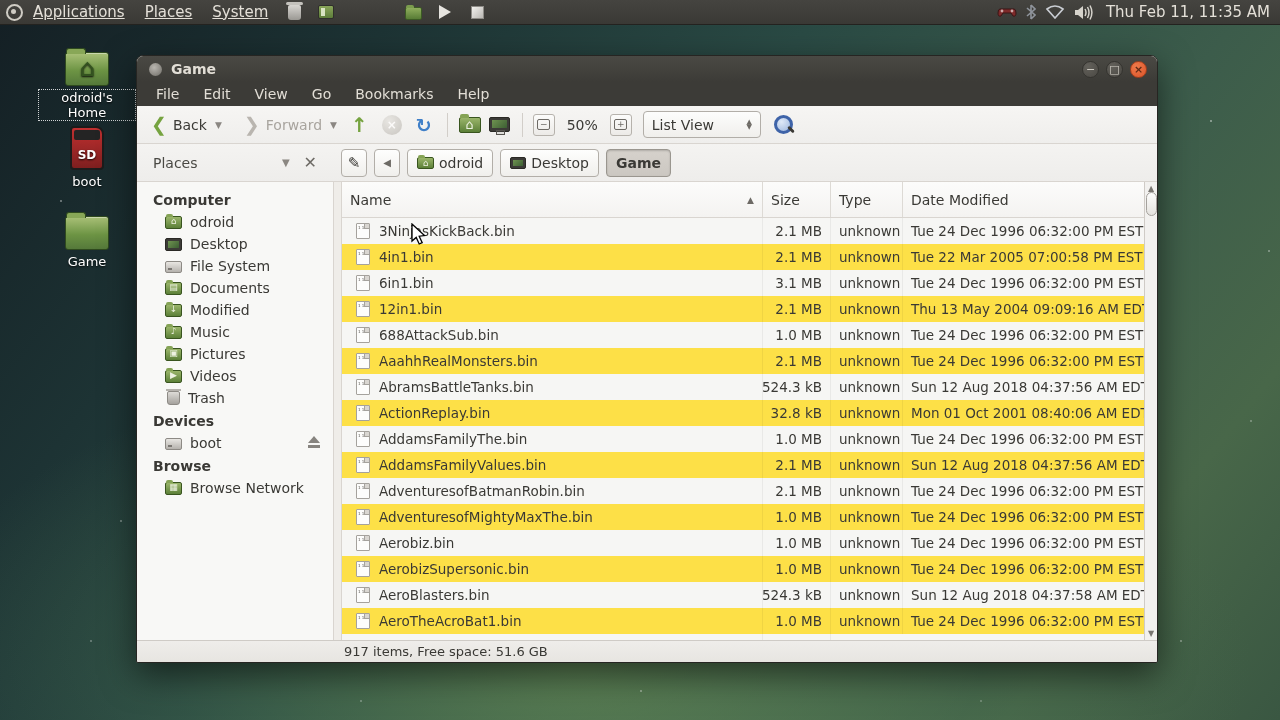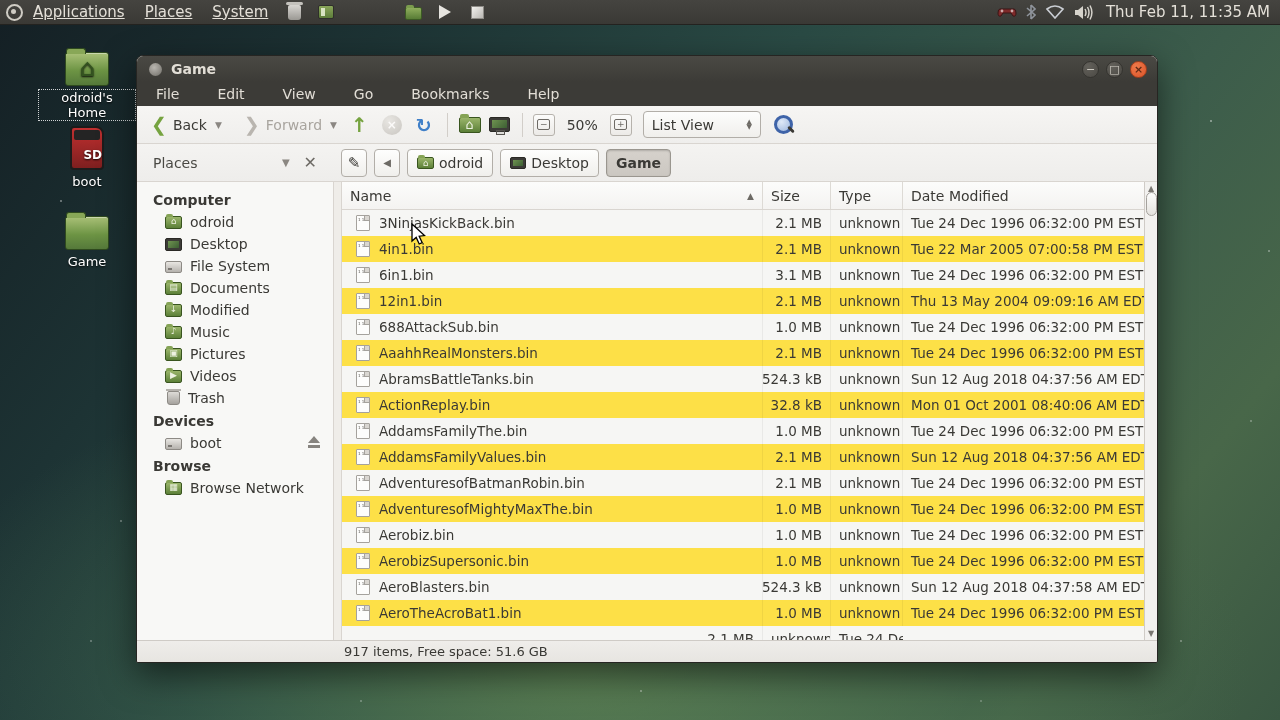--- a/index.html
+++ b/index.html
@@ -62,38 +62,38 @@
     border:1px solid #2f4a1e; border-radius:3px; position:relative;
     box-shadow:inset 0 1px 0 rgba(255,255,255,.4); }
   .big-folder:before { content:""; position:absolute; left:0; top:-5px; width:18px; height:5px;
     background:#88a757; border:1px solid #2f4a1e; border-bottom:none; border-radius:3px 3px 0 0; }
   .big-folder .house { position:absolute; left:50%; top:48%; transform:translate(-50%,-50%);
     font-size:24px; color:#33531f; line-height:1; }
   .sdcard { width:34px; height:44px; margin:0 auto 4px; background:linear-gradient(#c03030,#7e1f1f);
     border:2px solid #1c1c1c; border-radius:4px 8px 4px 4px; position:relative;
     color:#fff; }
   .sdcard:before { content:""; position:absolute; left:2px; top:2px; right:2px; height:10px; background:#242424; border-radius:2px; }
-  .sdcard .sdtxt { position:absolute; bottom:6px; left:0; right:0; text-align:right;
+  .sdcard .sdtxt { position:absolute; bottom:6px; left:0; right:0; text-align:center;
     font-weight:bold; font-size:12px; }
 
   
   #window { position:absolute; left:136px; top:55px; width:1022px; height:608px;
     border-radius:7px 7px 2px 2px; box-shadow:0 12px 34px rgba(0,0,0,.55);
     background:#f3f2f0; border:1px solid #262522; }
   #titlebar { height:26px; background:linear-gradient(#4a4944,#3c3b37);
     border-radius:6px 6px 0 0; display:flex; align-items:center; color:#e2ded6; }
   .win-ico { width:13px; height:13px; border-radius:50%; background:radial-gradient(circle at 40% 35%,#b9b6b0,#6e6c66);
     margin:0 9px 0 12px; }
   #title { font-weight:bold; font-size:14px; }
   .winbtns { margin-left:auto; display:flex; gap:7px; margin-right:10px; }
   .wbtn { width:17px; height:17px; border-radius:50%; display:flex; align-items:center; justify-content:center;
     font-size:11px; line-height:1; color:#d6d2ca; background:radial-gradient(circle at 35% 30%,#63615b,#4a4843);
     border:1px solid #34332f; }
   .wbtn.close { background:radial-gradient(circle at 35% 30%,#f07a4a,#d9542a); color:#5e2a16; border-color:#a33f1d; font-weight:bold; }
-  #menubar { height:24px; background:#3c3b37; display:flex; align-items:center; gap:16px;
+  #menubar { height:24px; background:#3c3b37; display:flex; align-items:center; gap:2px;
     color:#e2ded6; font-size:14px; padding-left:8px; }
   .menu-item { padding:0 11px; }
 
   
   #toolbar { height:38px; background:linear-gradient(#f6f5f3,#efeeec);
     border-bottom:1px solid #d9d5d0; display:flex; align-items:center; padding:0 8px; font-size:14px; color:#3a3935; }
   .tb-gap { width:10px; }
   .navbtn { display:flex; align-items:center; gap:6px; padding:3px 6px; border-radius:3px; }
   .chev { font-size:19px; font-weight:bold; line-height:1; }
   .chev.green { color:#76a340; } .chev.gray { color:#b9b5af; }
@@ -171,21 +171,21 @@
   .sicon.screen:before { content:""; position:absolute; left:2px; top:2px; right:2px; bottom:2px; background:linear-gradient(135deg,#6f9350,#3c5e33); }
   .sicon.drive { background:linear-gradient(#e8e6e2,#b5b2ad); border:1px solid #8d8a85; height:12px; margin-top:1px; }
   .sicon.drive:before { content:""; position:absolute; left:2px; bottom:2px; width:4px; height:2px; background:#7b7873; }
   .sicon.trash { width:13px; height:14px; margin-left:2px; background:linear-gradient(#dddbd7,#a5a29d);
     border:1px solid #8d8a85; border-radius:2px 2px 3px 3px; }
   .sicon.trash:before { content:""; position:absolute; left:-2px; top:-3px; width:15px; height:2px; background:#b5b2ad; }
 
   #splitter { width:9px; background:#efede9; border-left:1px solid #d9d5d0; border-right:1px solid #d9d5d0; }
 
   #listwrap { flex:1; display:flex; flex-direction:column; background:#fff; overflow:hidden; }
-  #lheader { display:grid; grid-template-columns:421px 68px 72px 1fr; height:28px;
+  #lheader { display:grid; grid-template-columns:421px 68px 72px 1fr; height:36px;
     background:linear-gradient(#fcfcfb,#f4f3f1); border-bottom:1px solid #d9d5d0;
     font-size:14px; color:#3a3935; }
   .hcell { display:flex; align-items:center; padding:0 8px; border-right:1px solid #dddad5; position:relative; }
   .hcell .sort { margin-left:auto; font-size:9px; color:#6d6a65; }
   #list-rows { flex:1; overflow:hidden; }
   .frow { display:grid; grid-template-columns:421px 68px 72px 1fr; height:26px;
     font-size:13.5px; color:#3a3935; align-items:center; }
   .frow.odd { background:#f6f6f4; } .frow.even { background:#fde047; }
   .fcell { padding:0 8px; border-right:1px solid rgba(0,0,0,.05); height:100%;
     display:flex; align-items:center; white-space:nowrap; overflow:hidden; }

